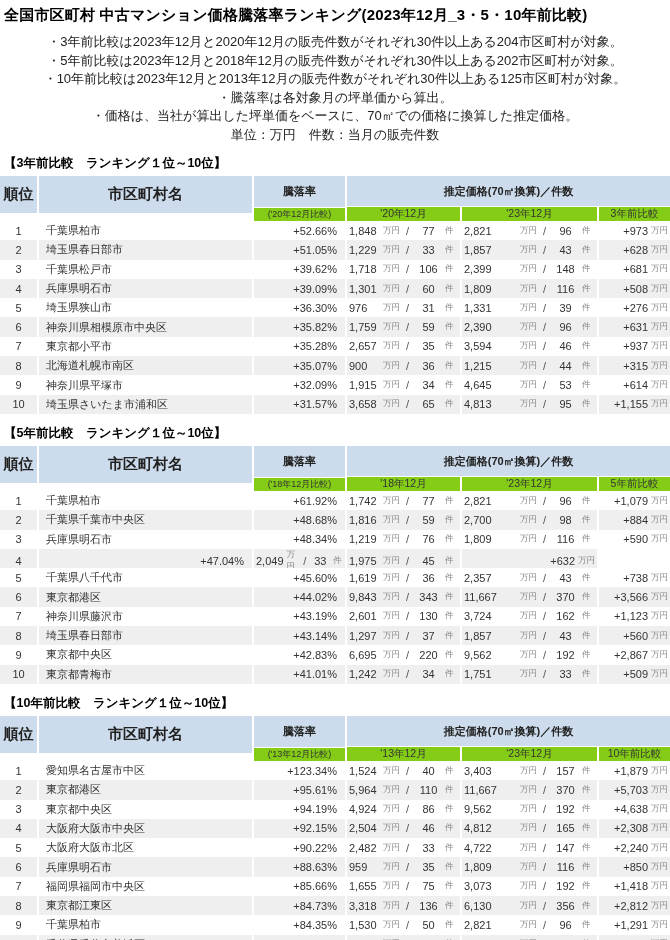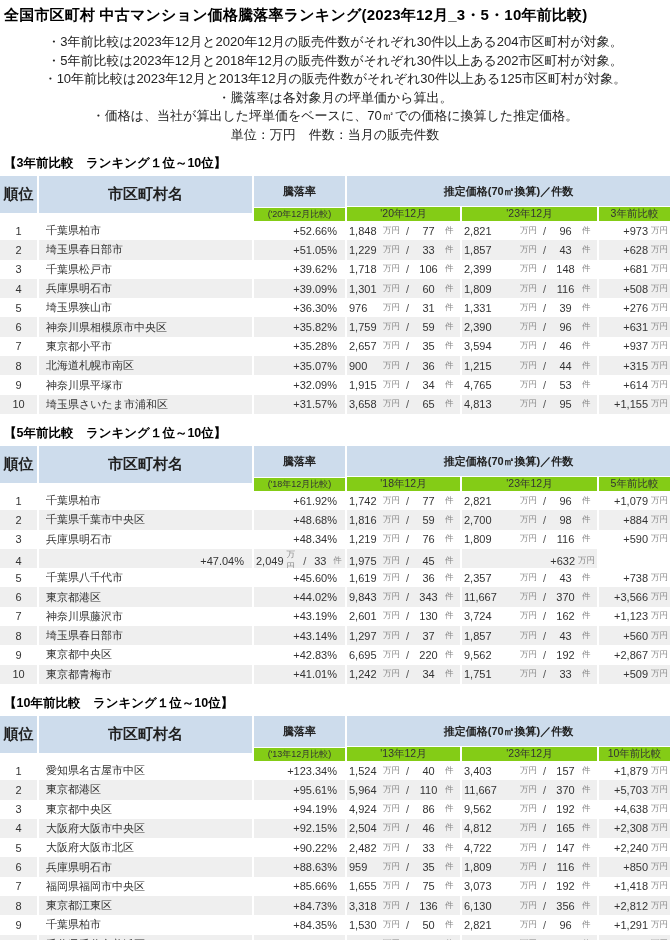--- a/index.html
+++ b/index.html
@@ -310,21 +310,21 @@
             <div class="td td-city">神奈川県平塚市</div>
             <div class="td td-rate">+32.09%</div>
             <div class="td td-price">
               <span class="num">1,915</span>
               <span class="unit">万円</span>
               <span class="sl">/</span>
               <span class="cnt">34</span>
               <span class="unit u2">件</span>
             </div>
             <div class="td td-price">
-              <span class="num">4,765</span>
+              <span class="num">4,645</span>
               <span class="unit">万円</span>
               <span class="sl">/</span>
               <span class="cnt">53</span>
               <span class="unit u2">件</span>
             </div>
             <div class="td td-diff">
               <span class="num">+614</span>
               <span class="unit">万円</span>
             </div>
           </div>

